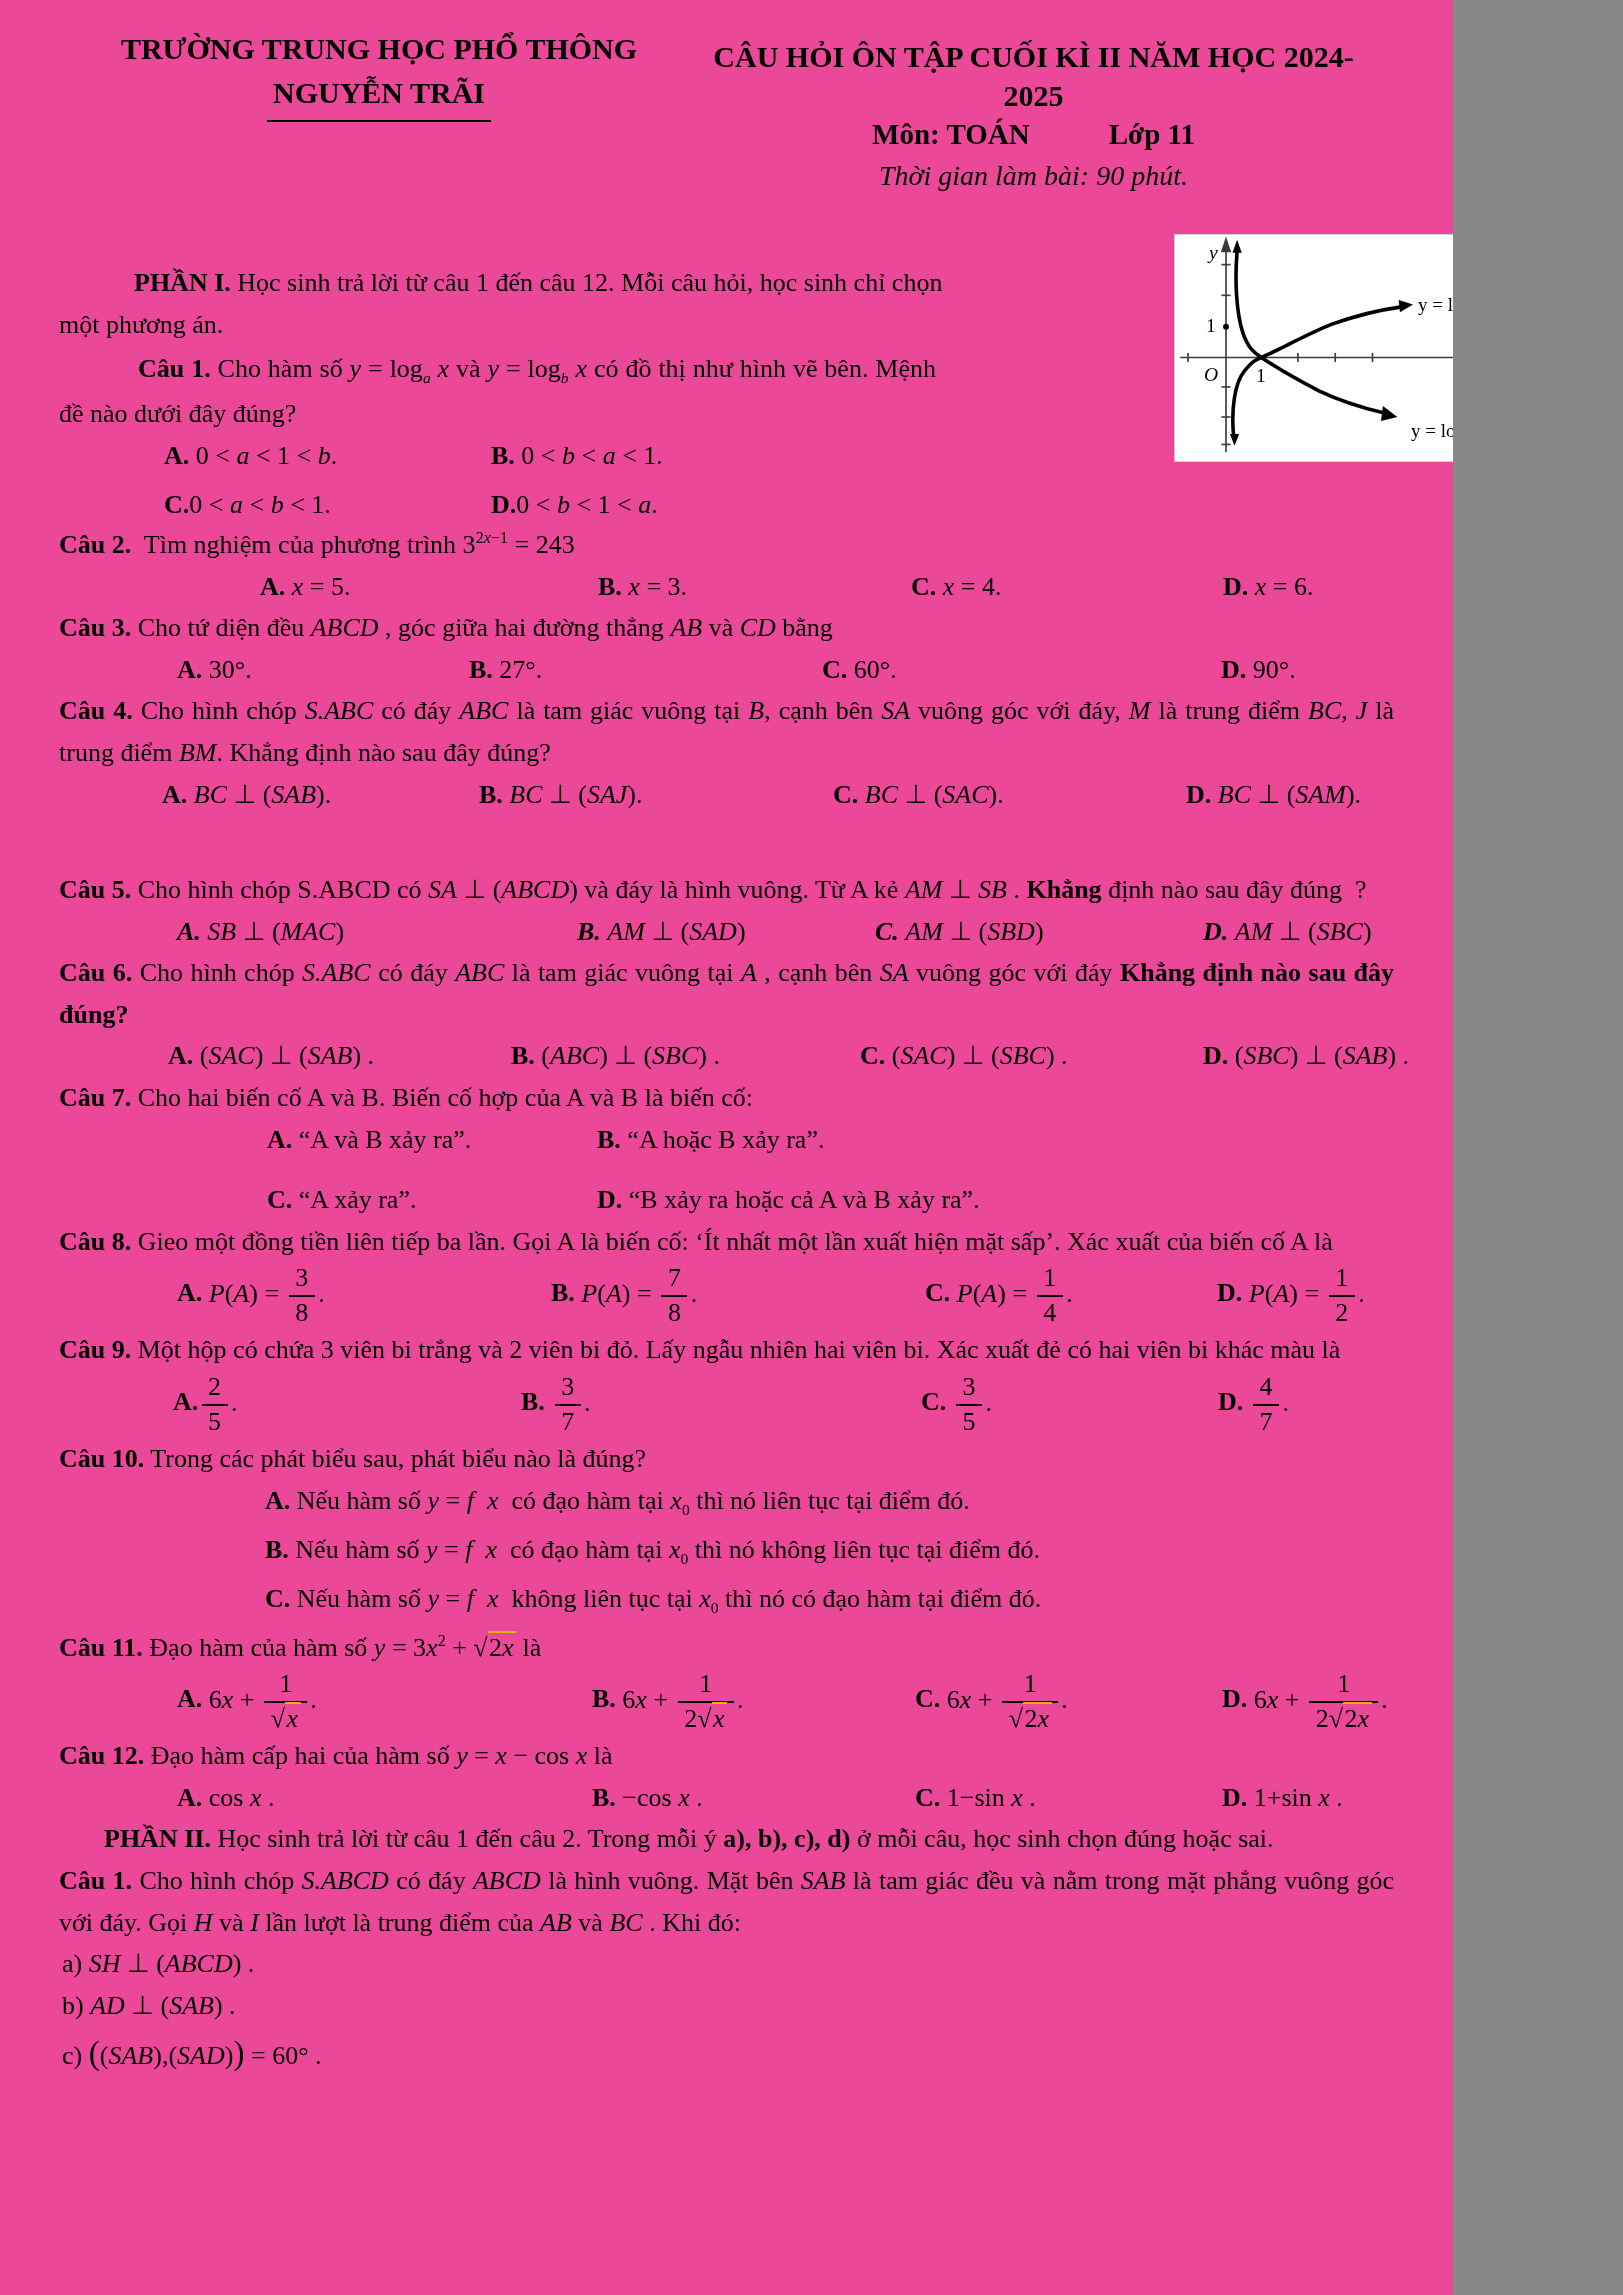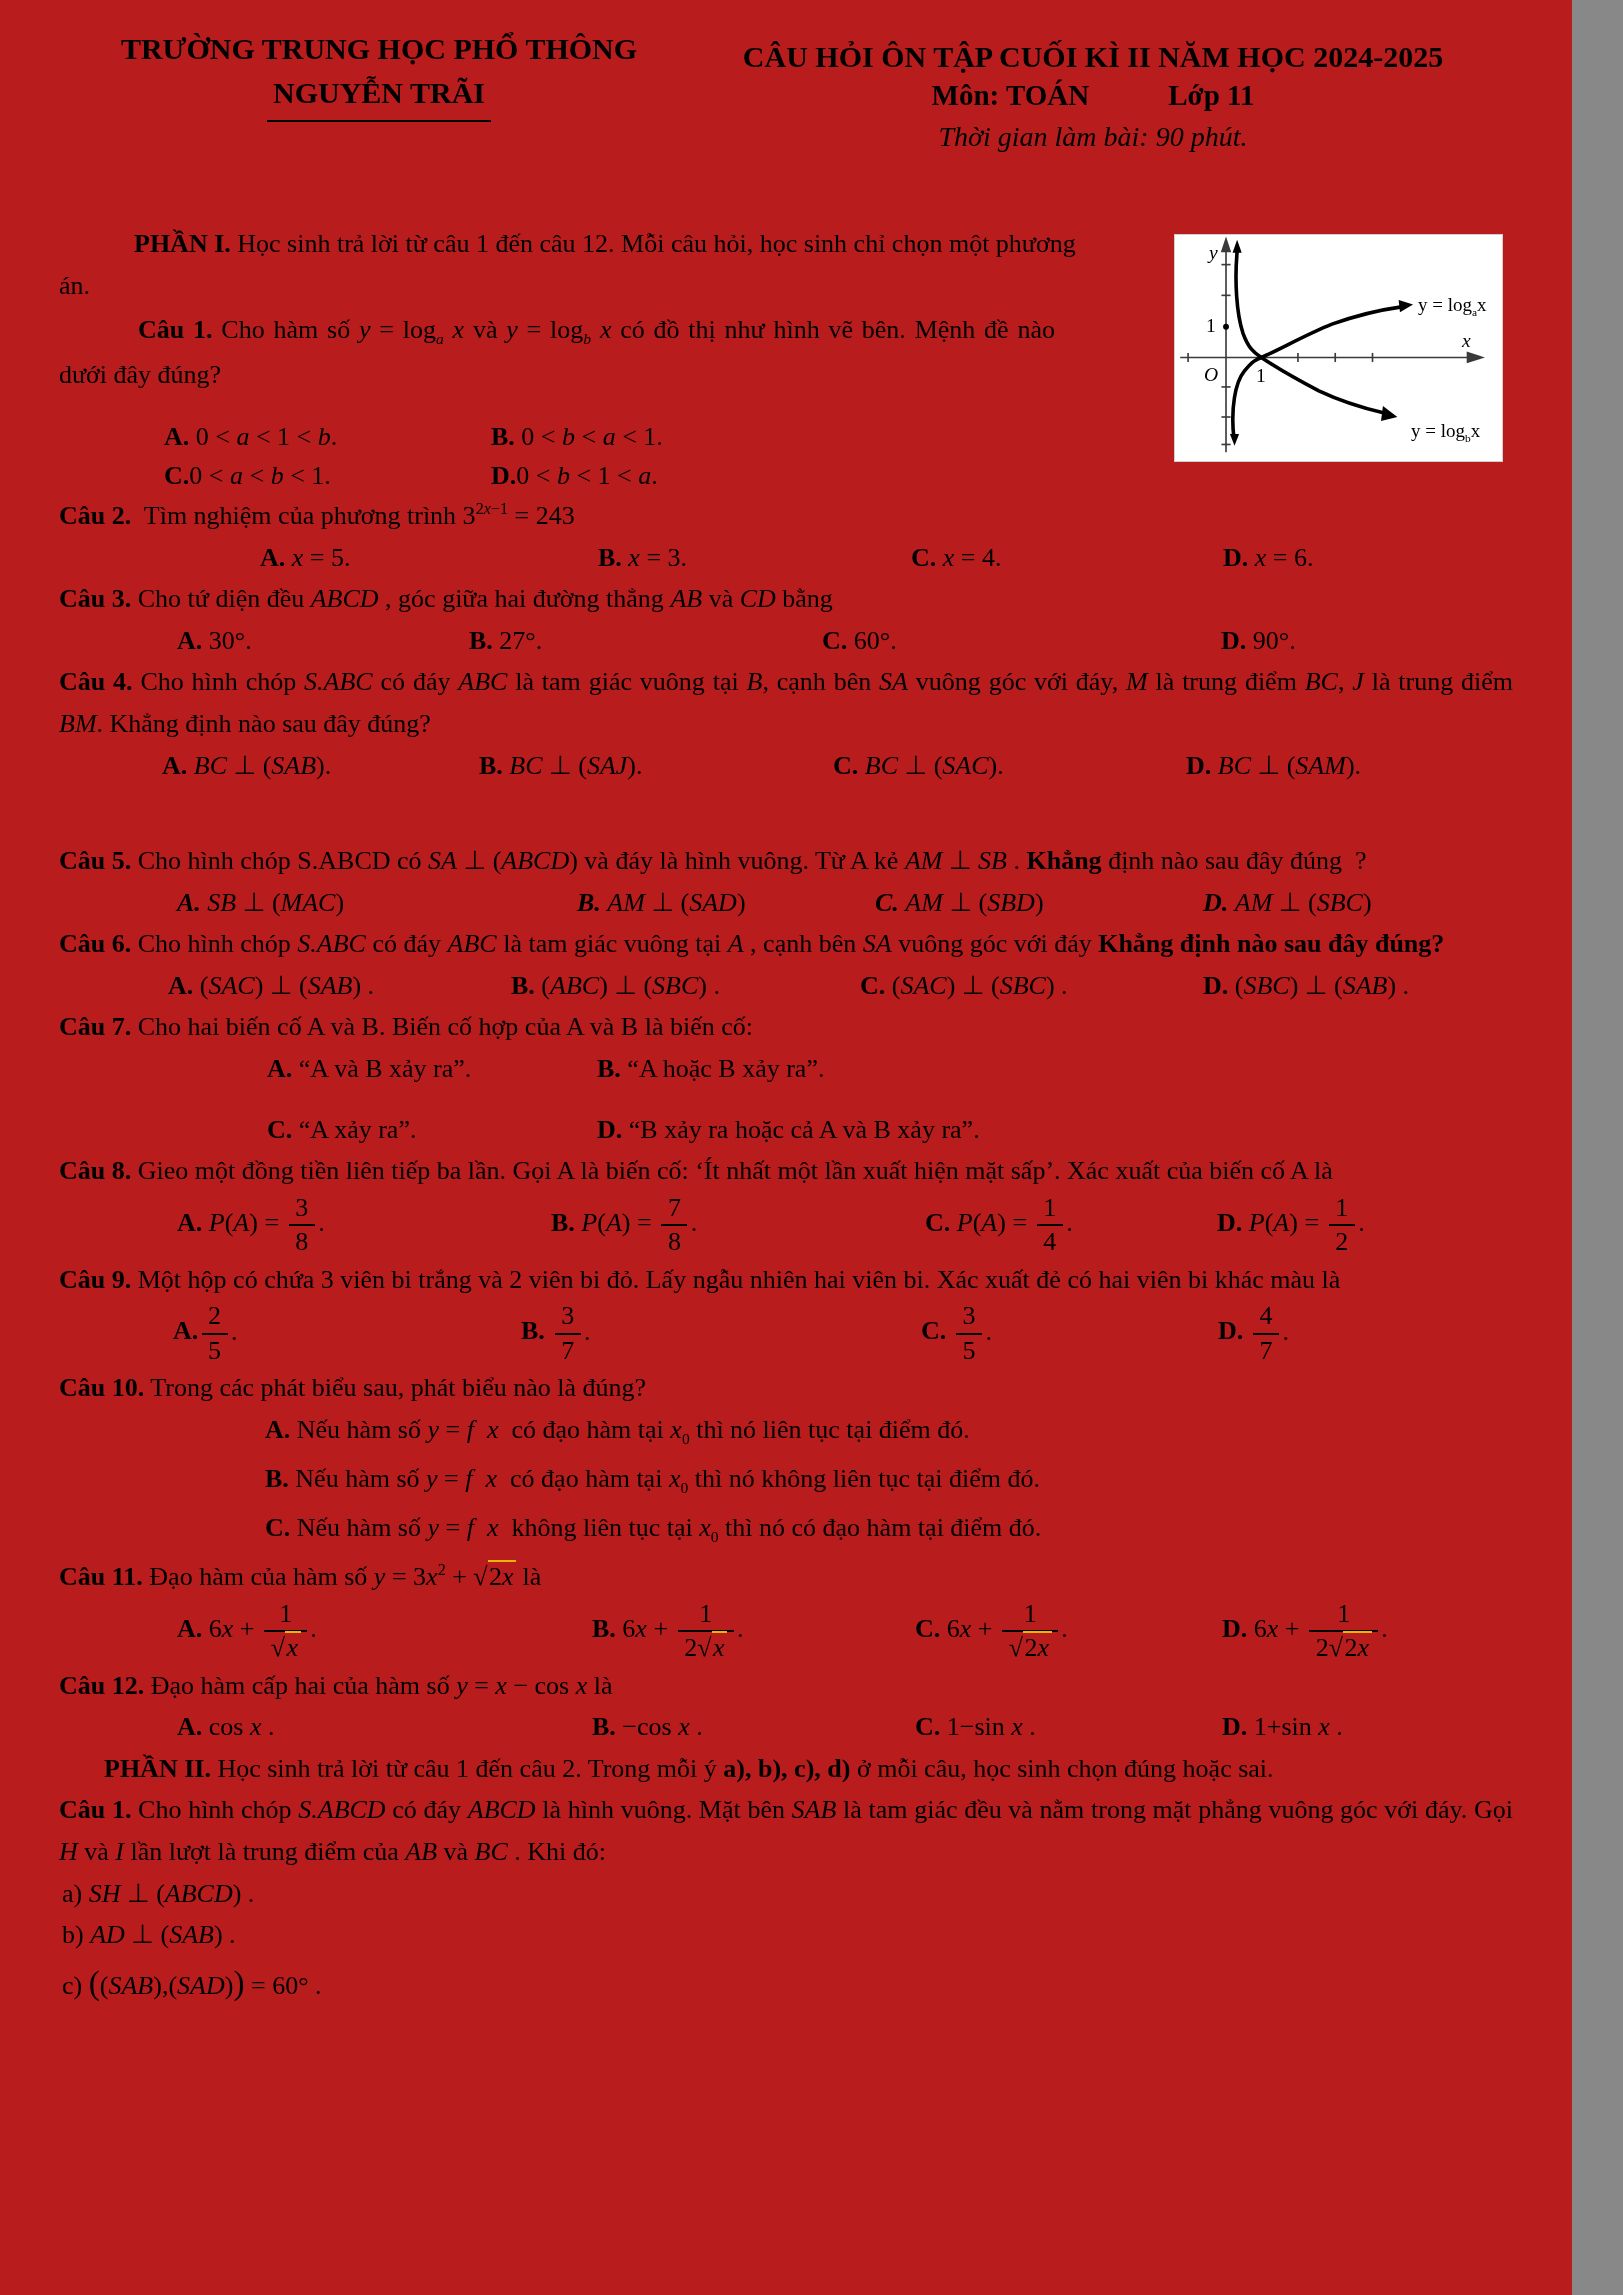--- a/index.html
+++ b/index.html
@@ -1,16 +1,16 @@
 <!DOCTYPE html>
 <html style="font-size:10.5px"><head>
 <meta charset="utf-8">
 <style>
   html,body{margin:0;padding:0;background:#888;}
-  .page{position:relative;width:1572px;height:2295px;background:#b91c1c;color:#000;
+  .page{position:relative;width:1453px;height:2295px;background:#ec4899;color:#000;
         font-family:"Liberation Serif", serif;font-size:26px;line-height:1.6;overflow:hidden;}
   
   .hdr{display:flex;padding:29px 0 0 65px;}
   .hdr-left{width:628px;text-align:center;}
   .hdr-right{flex:1;text-align:center;margin-right:79px;margin-top:8px;}
   .hl1,.hr1{font-weight:bold;font-size:30px;line-height:1.3;}
   .hl2wrap{margin-top:1.3px;}
   .hl2{display:inline-block;font-weight:bold;font-size:30px;border-bottom:2.6px solid #000;padding:0 6.5px 2.6px;}
   .hr2{font-weight:bold;font-size:29px;line-height:1.3;margin-top:1.3px;}
   .hr2 .gap2{display:inline-block;width:79px;}
@@ -18,21 +18,21 @@
   
   .p1head{margin:68px 471px 0 59px;text-indent:75px;text-align:left;}
   .q{margin:0 59px 0 59px;}
   .qt{margin:0;text-align:justify;}
   .ql{font-weight:bold;}
   .opts{display:grid;}
   .opt{white-space:nowrap;}
   .okey{font-weight:bold;}
   .q1blk{margin-right:517px;}
   .q1blk .qt{line-height:1.75;}
-  .q1opts{display:grid;grid-template-columns:327px auto;row-gap:2px;padding-left:105px;line-height:1.45;margin-top:20px;}
+  .q1opts{display:grid;grid-template-columns:327px auto;row-gap:12px;padding-left:105px;line-height:1.45;margin-top:0;}
   .q5 .okey{font-style:italic;}
   .gap{margin-top:54px;}
   .optline{padding-left:206px;margin-bottom:5.9px;}
   
   i{font-style:italic;}
   sub{font-size:60%;}
   sup{font-size:62%;}
   .fr{display:inline-block;vertical-align:middle;text-align:center;margin:0 3.3px;}
   .fr .nu{display:block;line-height:1.25;padding:0 6.5px;}
   .fr .de{display:block;line-height:1.25;border-top:2px solid #000;padding:0 6.5px;}

